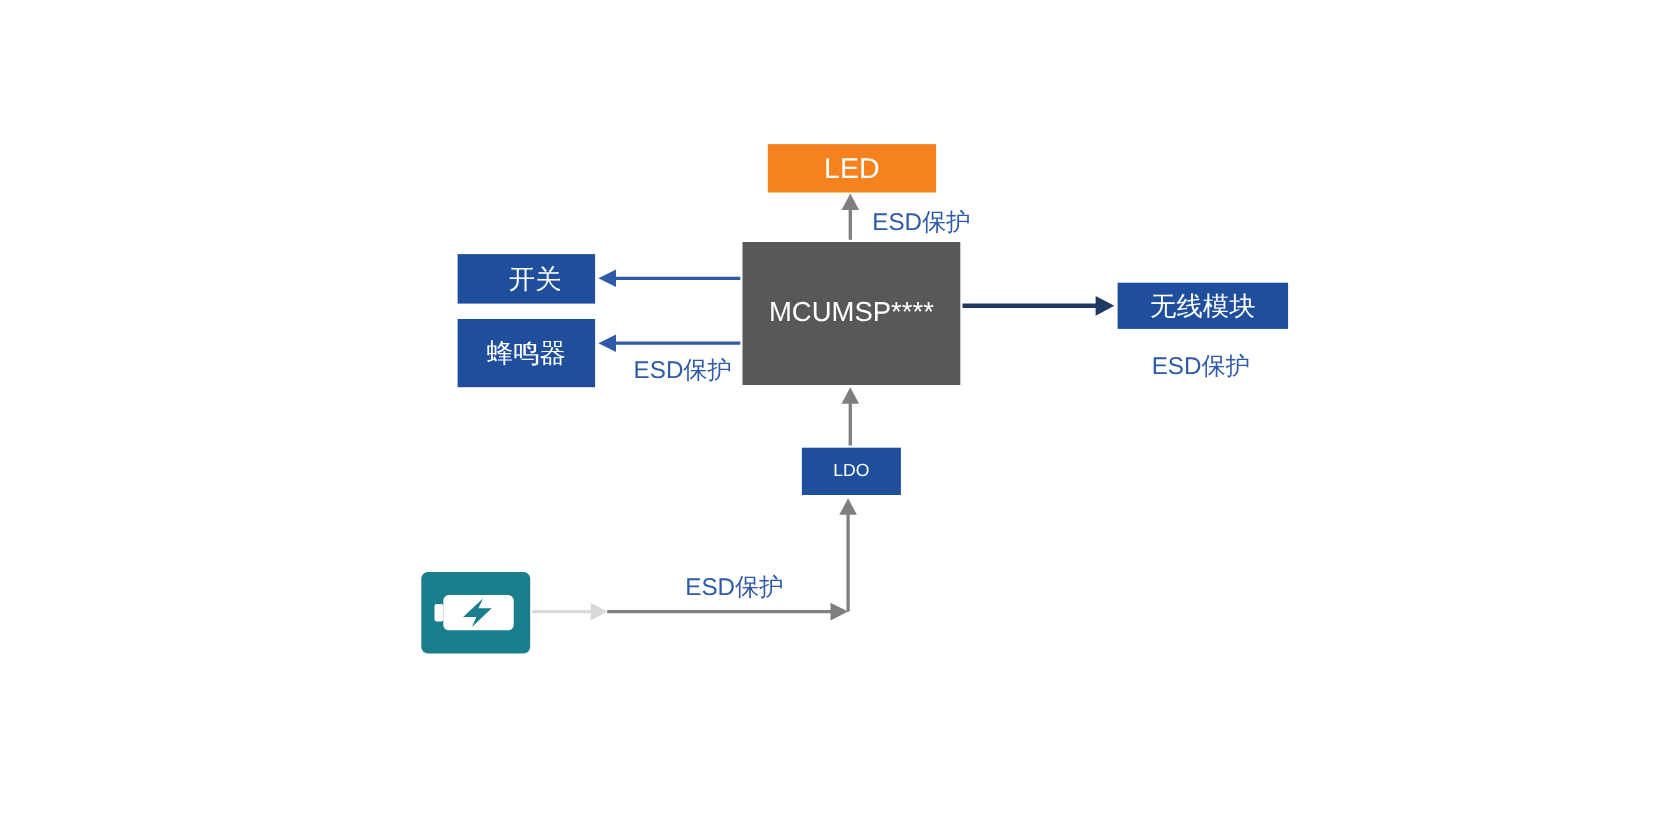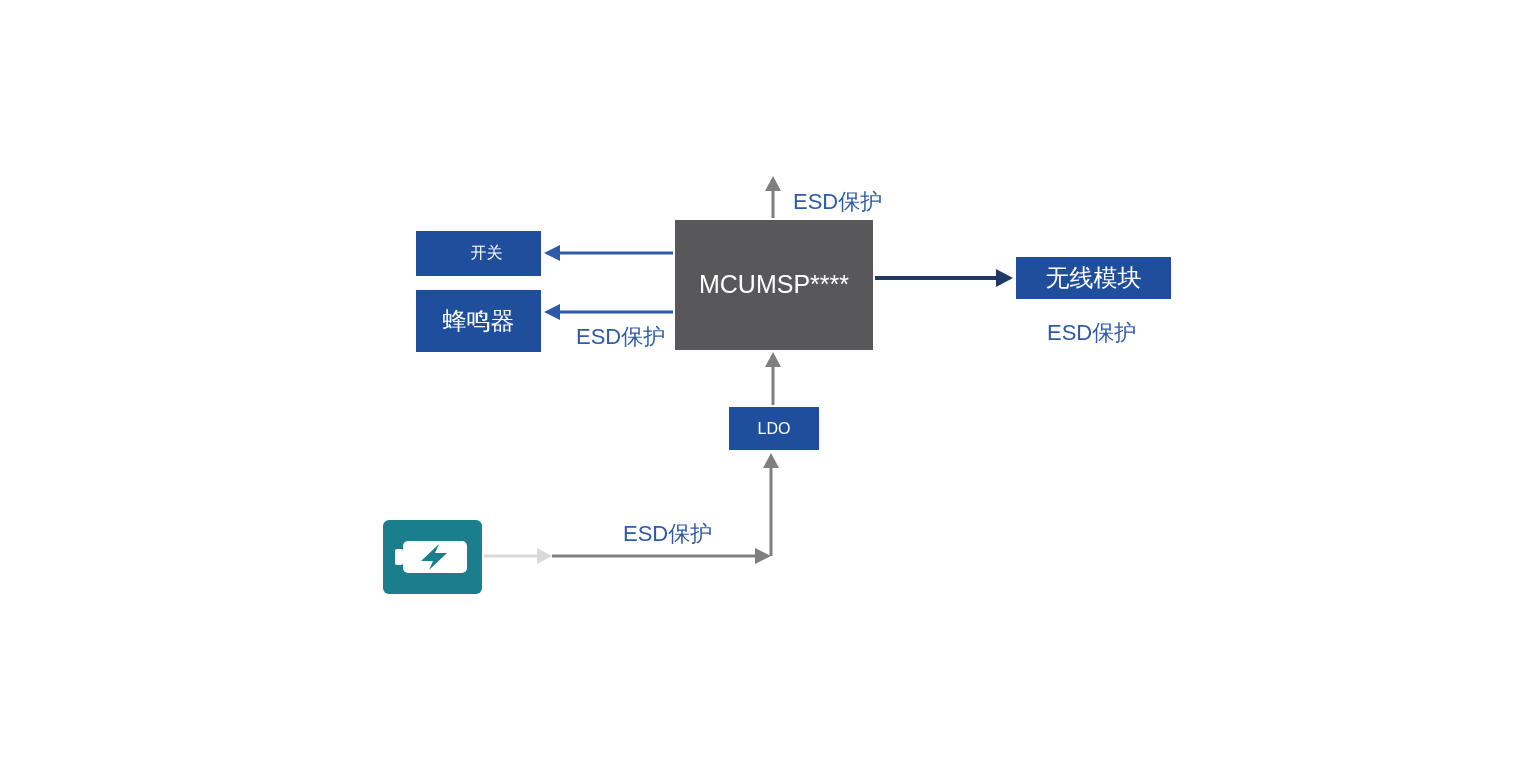--- a/index.html
+++ b/index.html
@@ -39,21 +39,21 @@
   .node-mcu {
     left: 675px; top: 220px; width: 198px; height: 130px;
     background: var(--mcu_gray);
     font-size: 25px;
     flex-direction: row;
     line-height: 1.35;
   }
   .node-switch {
     left: 416px; top: 231px; width: 125px; height: 45px;
     background: var(--box_blue);
-    font-size: 16px;
+    font-size: 24px;
     padding-left: 16px;
   }
   .node-buzzer {
     left: 416px; top: 290px; width: 125px; height: 62px;
     background: var(--box_blue);
     font-size: 24px;
   }
   .node-wireless {
     left: 1016px; top: 257px; width: 155px; height: 42px;
     background: var(--box_blue);
@@ -117,20 +117,23 @@
     <line class="ln-light" x1="484" y1="556" x2="538" y2="556"></line>
     <polygon class="ah-light" points="552,556 537,548 537,564"></polygon>
 
     <line class="ln-gray" x1="552" y1="556" x2="756" y2="556"></line>
     <polygon class="ah-gray" points="771,556 755,548 755,564"></polygon>
 
     <line class="ln-gray" x1="771" y1="556" x2="771" y2="467"></line>
     <polygon class="ah-gray" points="771,453 763,468 779,468"></polygon>
   </svg>
 
+  <div class="node node-led">
+    <span>LED</span>
+  </div>
 
   <div class="node node-mcu">
     <div>MCU</div>
     <div>MSP****</div>
   </div>
 
   <div class="node node-switch">
     <span>开关</span>
   </div>
 

